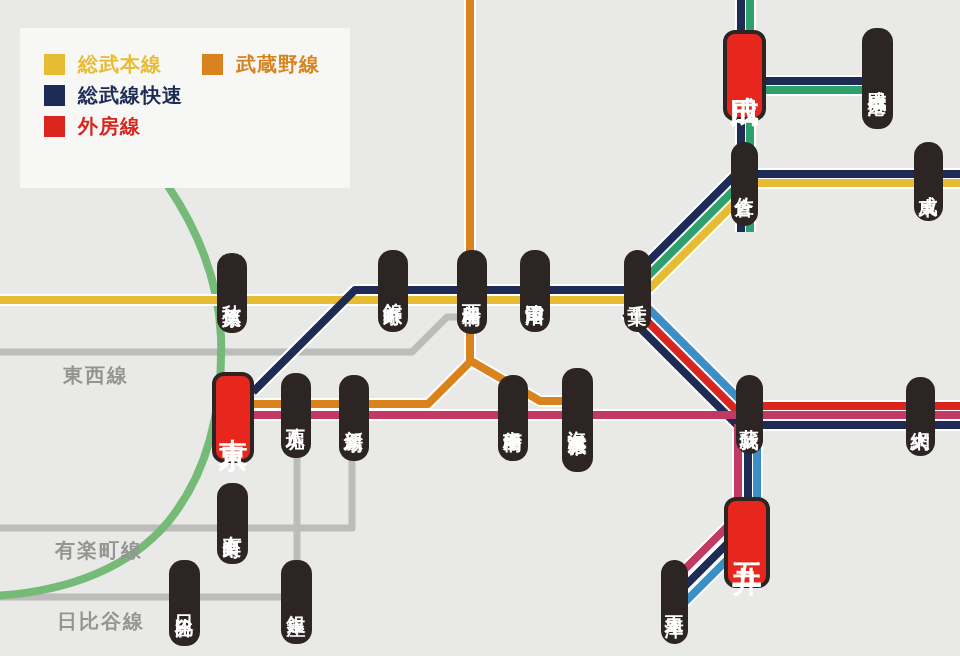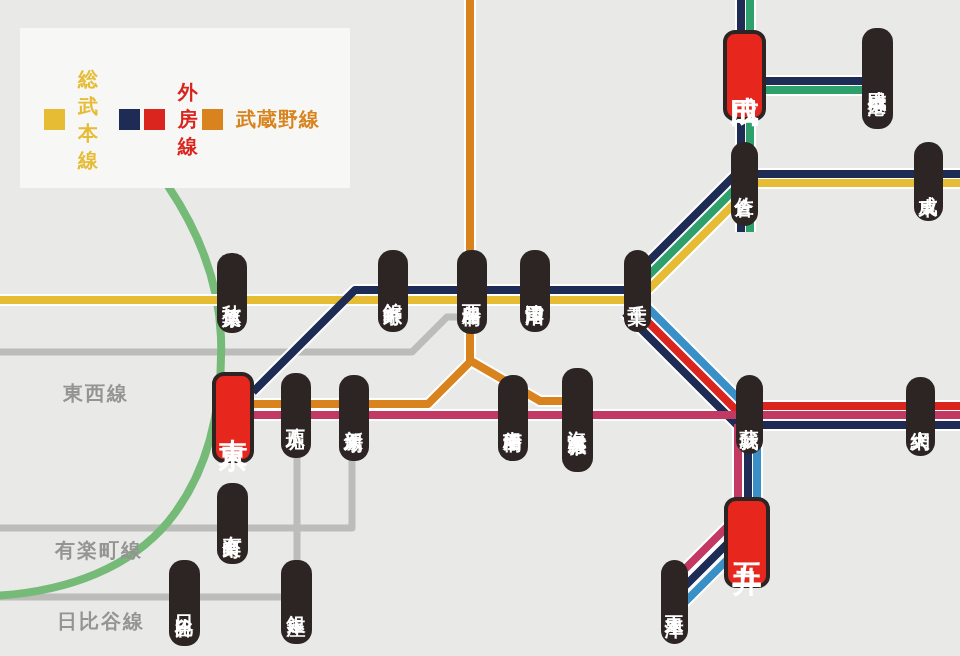--- a/index.html
+++ b/index.html
@@ -22,21 +22,21 @@
   }
   .mlabel{
     position:absolute;color:#949492;font-weight:bold;font-size:20px;
     letter-spacing:2px;white-space:nowrap;
   }
   .legend{
     position:absolute;left:20px;top:28px;width:330px;height:160px;
     background:#f7f7f5;box-sizing:border-box;
     display:flex;padding:23px 0 0 24px;gap:0;
   }
-  .lcol{display:flex;flex-direction:row;gap:4px;}
+  .lcol{display:flex;flex-direction:column;gap:4px;}
   .lcol.c1{width:158px;}
   .litem{display:flex;align-items:center;gap:13px;}
   .lsw{width:21px;height:21px;flex:0 0 21px;}
   .llab{font-weight:bold;font-size:20px;letter-spacing:1px;}
 </style>
 </head>
 <body>
 
 <div class="map">
 
@@ -64,21 +64,21 @@
       <path d="M0,300 H642 M644,294 L754,184 M736,183 H960" stroke="#e6bc35"></path>
       <path d="M637,287 L747,177 M750,232 V-2 M757,90 H880" stroke="#2ea06b"></path>
       <path d="M253,392 L355,290 H642 M630,280 L740,170 M741,232 V-2 M736,174 H960 M757,81 H880 M625,313 L740,428 M738,425 H960 M748,428 V523 L677,594" stroke="#1e2c55"></path>
       <path d="M632,306 L742,416 M738,406 H960" stroke="#d9251d"></path>
       <path d="M639,299 L754,414 M757,418 V530 L684,603" stroke="#3a8fc7"></path>
       <path d="M253,415 H960 M738,424 V516 L669,585" stroke="#c23a64"></path>
       <path d="M470,-2 V361 M253,404 H428 L471,361 M471,361 L540,401 H567" stroke="#d8831d"></path>
     </g>
   </svg>
 
-  <div class="mlabel" style="left:63px;top:380px;">東西線</div>
+  <div class="mlabel" style="left:63px;top:362px;">東西線</div>
   <div class="mlabel" style="left:55px;top:491px;margin-top:46px;">有楽町線</div>
   <div class="mlabel" style="left:57px;top:608px;">日比谷線</div>
 
   <div class="st" style="left:217px;top:253px;width:30px;height:80px;">
       <span>秋葉原</span>
     </div>
   <div class="st" style="left:378px;top:250px;width:30px;height:82px;">
       <span>錦糸町</span>
     </div>
   <div class="st" style="left:457px;top:250px;width:30px;height:84px;">
@@ -140,20 +140,21 @@
     </div>
 
   <div class="legend" style="background: rgb(247, 247, 245);">
     <div class="lcol c1">
       <div class="litem">
         <span class="lsw" style="background: rgb(230, 188, 53);"></span>
         <span class="llab" style="color: rgb(230, 188, 53);">総武本線</span>
       </div>
       <div class="litem">
         <span class="lsw" style="background: rgb(30, 44, 85);"></span>
+        <span class="llab" style="color: rgb(30, 44, 85);">総武線快速</span>
       </div>
       <div class="litem">
         <span class="lsw" style="background: rgb(217, 37, 29);"></span>
         <span class="llab" style="color: rgb(217, 37, 29);">外房線</span>
       </div>
     </div>
     <div class="lcol">
       <div class="litem">
         <span class="lsw" style="background: rgb(216, 131, 29);"></span>
         <span class="llab" style="color: rgb(216, 131, 29);">武蔵野線</span>

